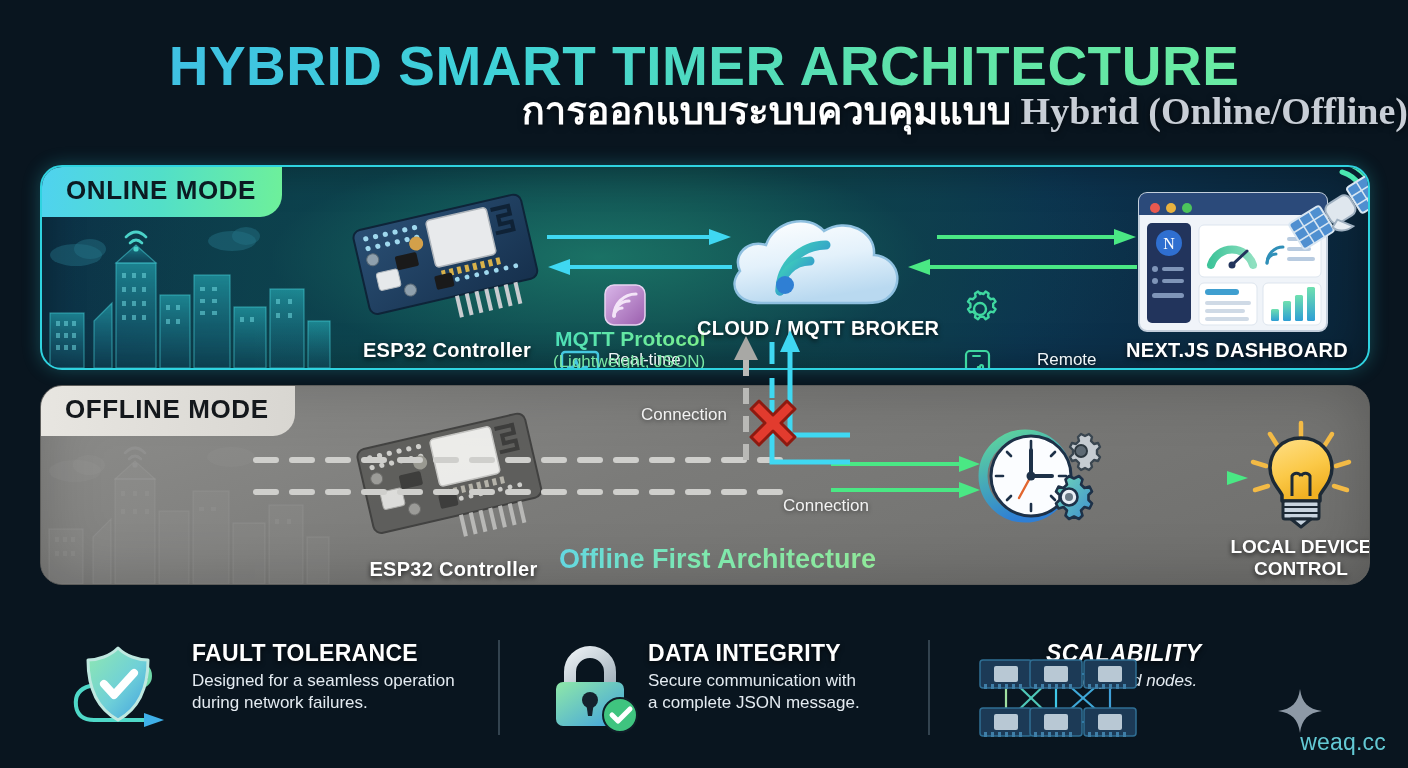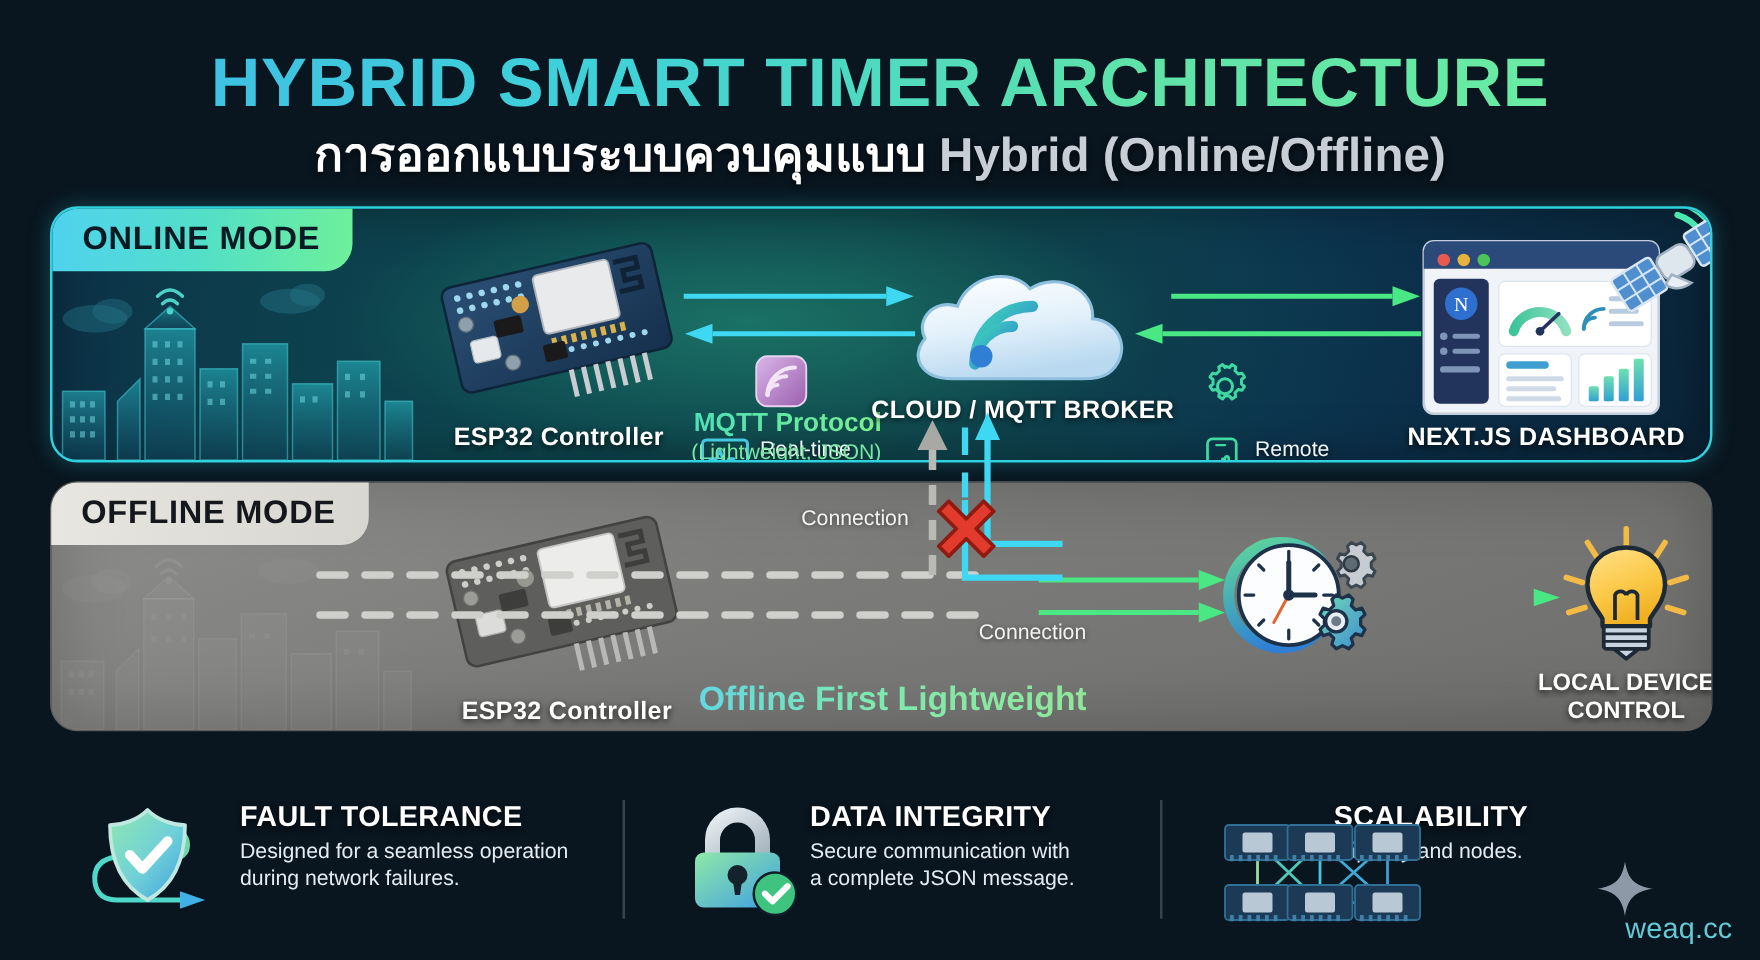--- a/index.html
+++ b/index.html
@@ -15,24 +15,25 @@
   .title {
     position:absolute; top:34px; left:0; width:100%;
     text-align:center;
     font-size:55px; font-weight:bold; letter-spacing:0.5px;
     background:linear-gradient(90deg,#3fb8e8 0%,#3fd2d8 35%,#5fe3a8 65%,#6ef0a0 100%);
     -webkit-background-clip:text; background-clip:text;
     -webkit-text-fill-color:transparent; color:transparent;
     white-space:nowrap;
   }
   .subtitle {
-    position:absolute; top:93px; left:0; width:100%;
-    text-align:center; font-size:38px; font-weight:bold;
+    position:absolute; top:80px; left:0; width:100%;
+    text-align:right; font-size:38px; font-weight:bold;
     color:#ffffff; white-space:nowrap;
     text-shadow:0 2px 6px rgba(0,0,0,.6);
+    font-family:Liberation Serif, serif;
   }
   .subtitle .dim { color:#c8ced6; }
 
   
   .panel { position:absolute; border-radius:22px; overflow:hidden; }
   .panel-online {
     left:40px; top:165px; width:1330px; height:205px;
     background:
       radial-gradient(ellipse 55% 120% at 42% 45%, rgba(28,120,105,.85) 0%, rgba(13,64,76,.55) 45%, rgba(10,34,56,0) 75%),
       linear-gradient(100deg,#0c3046 0%,#0d4b52 28%,#114e4c 48%,#0c3450 74%,#0a2438 100%);
@@ -328,21 +329,21 @@
       </g>
       <circle cx="63" cy="86" r="9" fill="#2f7fd4"></circle>
     </svg>
     <div class="cap cap-node" style="left:655px; top:150px; width:240px;">CLOUD / MQTT BROKER</div>
 
     <svg style="position:absolute;left:922px;top:182px;" width="32" height="40" viewBox="0 0 32 40">
       <rect x="2" y="2" width="23" height="36" rx="4" fill="none" stroke="#3fd8a0" stroke-width="2.2"></rect>
       <line x1="9" y1="7" x2="16" y2="7" stroke="#3fd8a0" stroke-width="1.8" stroke-linecap="round"></line>
       <path d="M14 18 v8 l-3 2 l1 6 h9 l2 -7 v-5 q0 -2 -2 -2 t-2 2 v-4 q0 -2 -1.5 -2 t-1.5 2 z" fill="none" stroke="#3fd8a0" stroke-width="2.2" stroke-linejoin="round"></path>
     </svg>
-    <div class="flowlabel" style="left:962px;top:183px;">
+    <div class="flowlabel" style="left:995px;top:183px;">
       <div>Remote</div>
 
     </div>
 
     <svg style="position:absolute;left:895px;top:62px;" width="200" height="16" viewBox="0 0 200 16">
       <line x1="0" y1="8" x2="177" y2="8" stroke="#4ae884" stroke-width="4"></line>
       <polygon points="177,0 199,8 177,16" fill="#4ae884"></polygon>
     </svg>
     <svg style="position:absolute;left:865px;top:92px;" width="230" height="16" viewBox="0 0 230 16">
       <line x1="23" y1="8" x2="230" y2="8" stroke="#4ae884" stroke-width="4"></line>
@@ -538,21 +539,21 @@
     </svg>
     <div class="cap cap-node" style="left:305px; top:172px; width:215px;">ESP32 Controller</div>
 
     <svg style="position:absolute;left:215px;top:62px;" width="540" height="56" viewBox="0 0 540 56">
       <line x1="0" y1="12" x2="528" y2="12" stroke="#cfcfcc" stroke-width="6" stroke-dasharray="20 16" stroke-linecap="round"></line>
       <line x1="0" y1="44" x2="528" y2="44" stroke="#cfcfcc" stroke-width="6" stroke-dasharray="20 16" stroke-linecap="round"></line>
     </svg>
 
     <div class="greytext" style="left:600px;top:19px;">Connection</div>
     <div class="greytext" style="left:742px;top:110px;">Connection</div>
-    <div class="ofa" style="left:518px;top:158px;">Offline First Lightweight</div>
+    <div class="ofa" style="left:518px;top:158px;">Offline First Architecture</div>
 
     <svg style="position:absolute;left:790px;top:70px;" width="150" height="16" viewBox="0 0 150 16">
       <line x1="0" y1="8" x2="128" y2="8" stroke="#4ae884" stroke-width="4"></line>
       <polygon points="128,0 149,8 128,16" fill="#4ae884"></polygon>
     </svg>
     <svg style="position:absolute;left:790px;top:96px;" width="150" height="16" viewBox="0 0 150 16">
       <line x1="0" y1="8" x2="128" y2="8" stroke="#4ae884" stroke-width="4"></line>
       <polygon points="128,0 149,8 128,16" fill="#4ae884"></polygon>
     </svg>
 
@@ -789,21 +790,21 @@
               <rect x="4" y="24" width="3" height="5"></rect>
               <rect x="11" y="24" width="3" height="5"></rect>
               <rect x="18" y="24" width="3" height="5"></rect>
               <rect x="25" y="24" width="3" height="5"></rect>
               <rect x="32" y="24" width="3" height="5"></rect>
               <rect x="39" y="24" width="3" height="5"></rect>
             </g>
           </g>
       </g>
     </svg>
-    <div style="margin-left:97px;">
+    <div style="margin-left:76px;font-style:italic;">
       <h3>SCALABILITY</h3>
       <p>capacity and nodes.</p>
     </div>
   </div>
 
   <svg class="brand-star" width="44" height="44" viewBox="0 0 44 44">
     <path d="M22 0 C24 14 30 20 44 22 C30 24 24 30 22 44 C20 30 14 24 0 22 C14 20 20 14 22 0 Z" fill="#8d99a6"></path>
   </svg>
   <div class="brand">weaq.cc</div>
 

